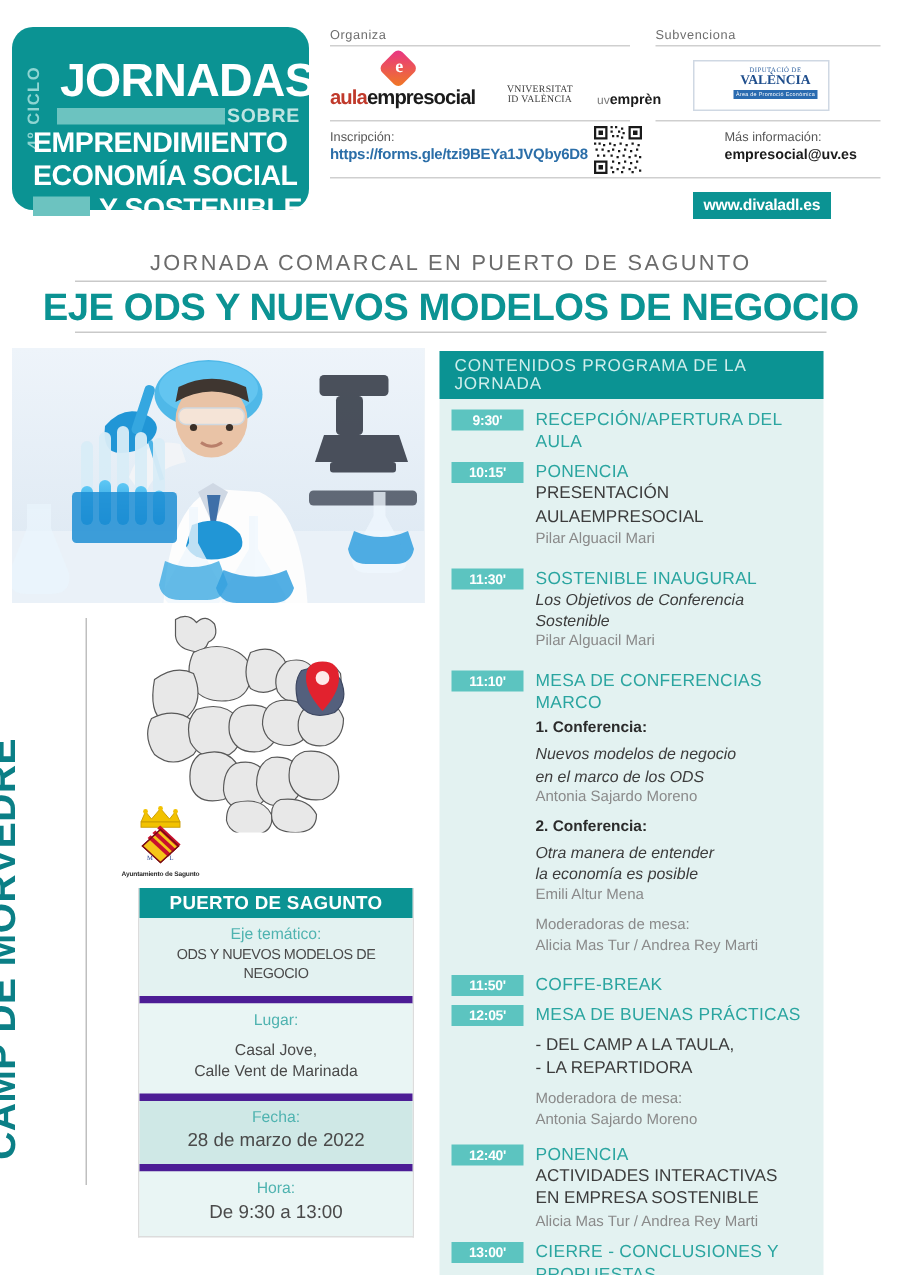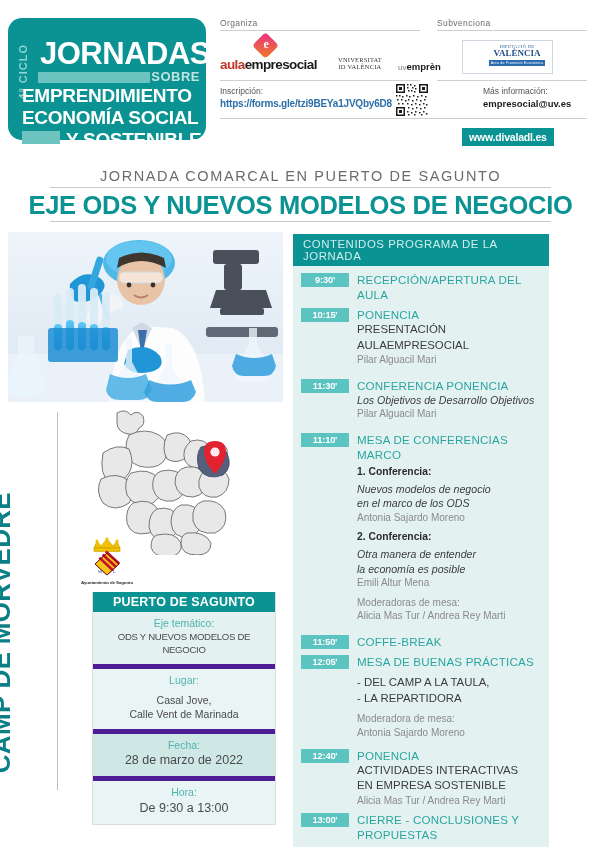--- a/index.html
+++ b/index.html
@@ -453,22 +453,22 @@
           <div class="h-teal">PONENCIA</div>
           <div class="t-dark">PRESENTACIÓN AULAEMPRESOCIAL</div>
           <div class="t-grey">Pilar Alguacil Mari</div>
         </div>
       </div>
       <div class="sp6"></div>
 
       <div class="row">
         <div class="time">11:30'</div>
         <div class="rbody">
-          <div class="h-teal">CONFERENCIA PONENCIA</div>
-          <div class="t-ital">Los Objetivos de Desarrollo Objetivos</div>
+          <div class="h-teal">SOSTENIBLE INAUGURAL</div>
+          <div class="t-ital">Los Objetivos de Conferencia Sostenible</div>
           <div class="t-grey">Pilar Alguacil Mari</div>
         </div>
       </div>
       <div class="sp6"></div>
 
       <div class="row">
         <div class="time">11:10'</div>
         <div class="rbody">
           <div class="h-teal">MESA DE CONFERENCIAS MARCO</div>
           <div class="sp3"></div>

